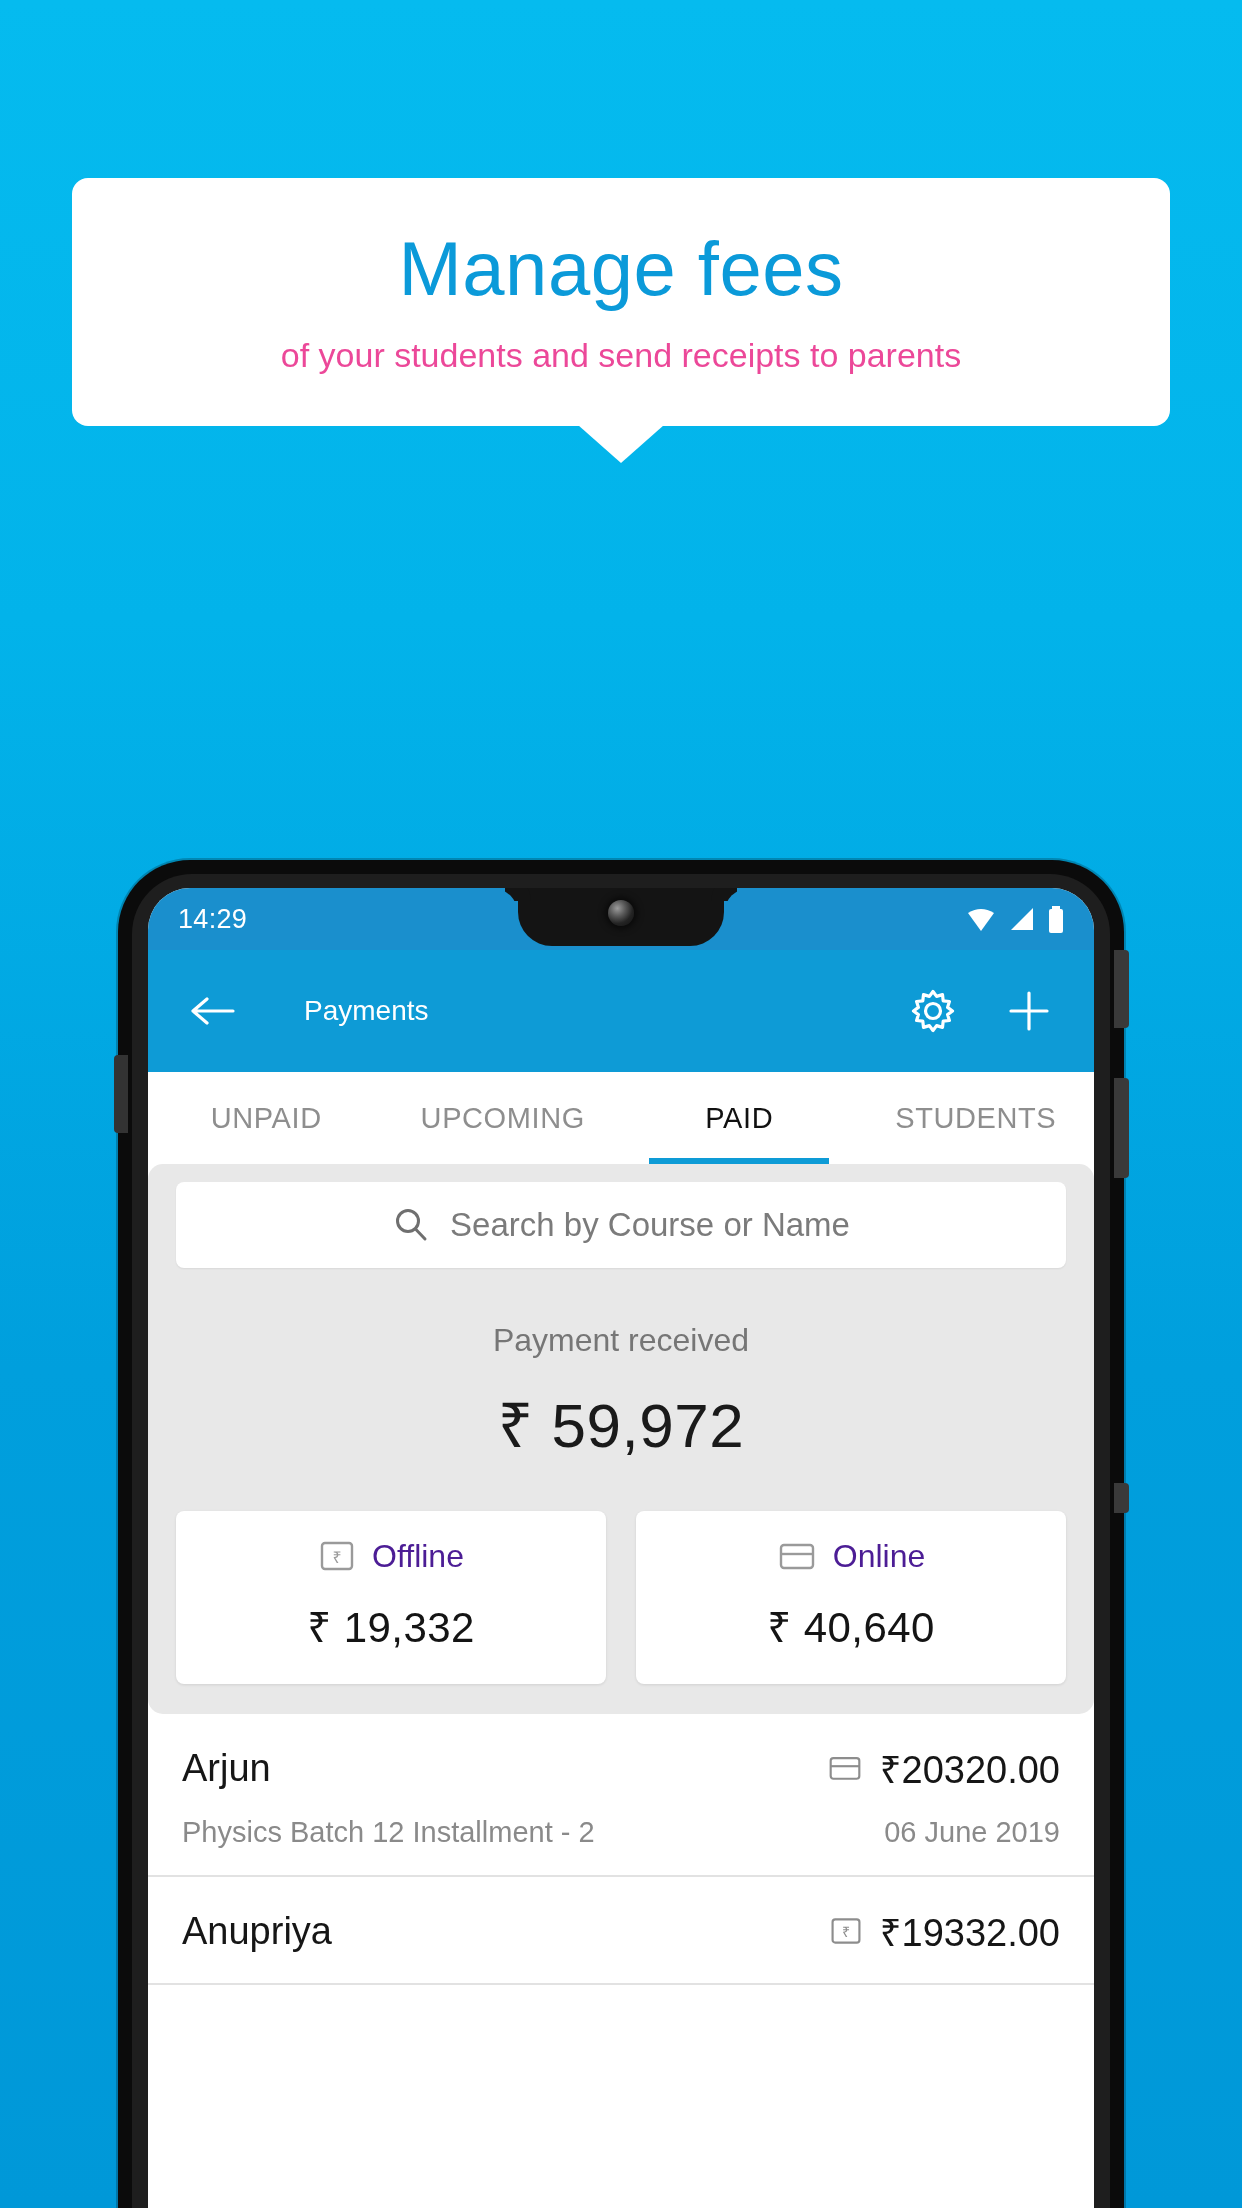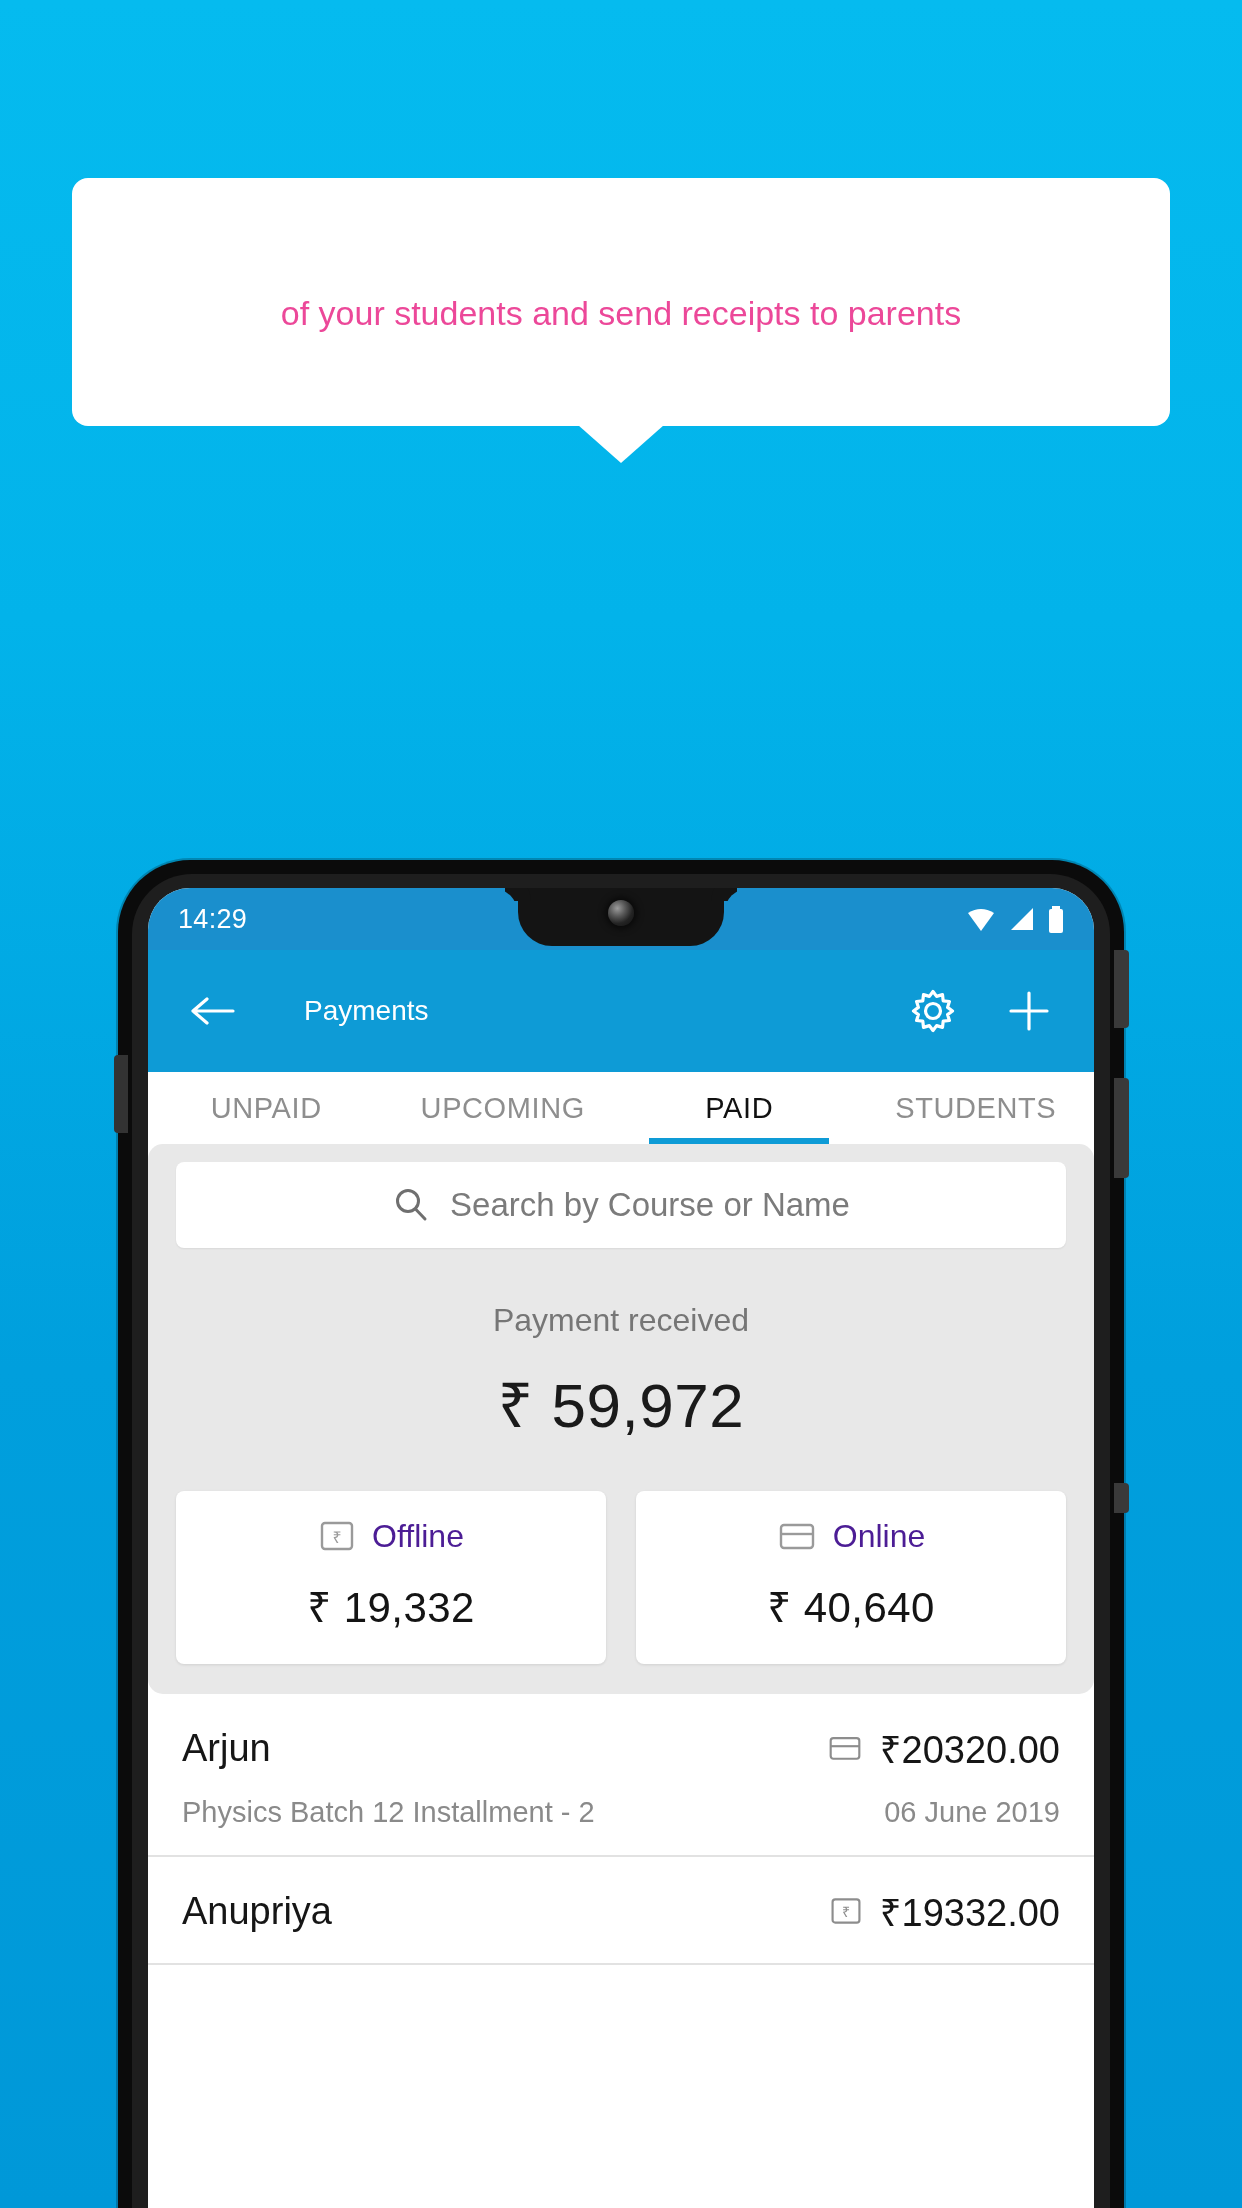--- a/index.html
+++ b/index.html
@@ -212,21 +212,21 @@
     display: flex;
     align-items: center;
     justify-content: center;
     width: 62px;
     height: 62px;
   }
   .appbar-icon.gear { margin-right: 34px; }
 
   
   .tabs {
-    height: 72px;
+    height: 92px;
     background: #ffffff;
     display: flex;
     align-items: stretch;
     justify-content: space-between;
   }
   .tab {
     flex: 1;
     display: flex;
     align-items: center;
     justify-content: center;
@@ -377,20 +377,21 @@
   }
 
   svg { display: block; }
 </style>
 </head>
 <body>
 
 <div id="stage">
 
   <div class="promo-card">
+    <div class="promo-title">Manage fees</div>
     <div class="promo-sub">of your students and send receipts to parents</div>
   </div>
   <div class="promo-tail"></div>
 
   <div class="device">
     <div class="device-inner-bezel"></div>
     <div class="btn-side btn-volume-left"></div>
     <div class="btn-side btn-power-right"></div>
     <div class="btn-side btn-volume-right"></div>
     <div class="btn-side btn-lower-right"></div>

